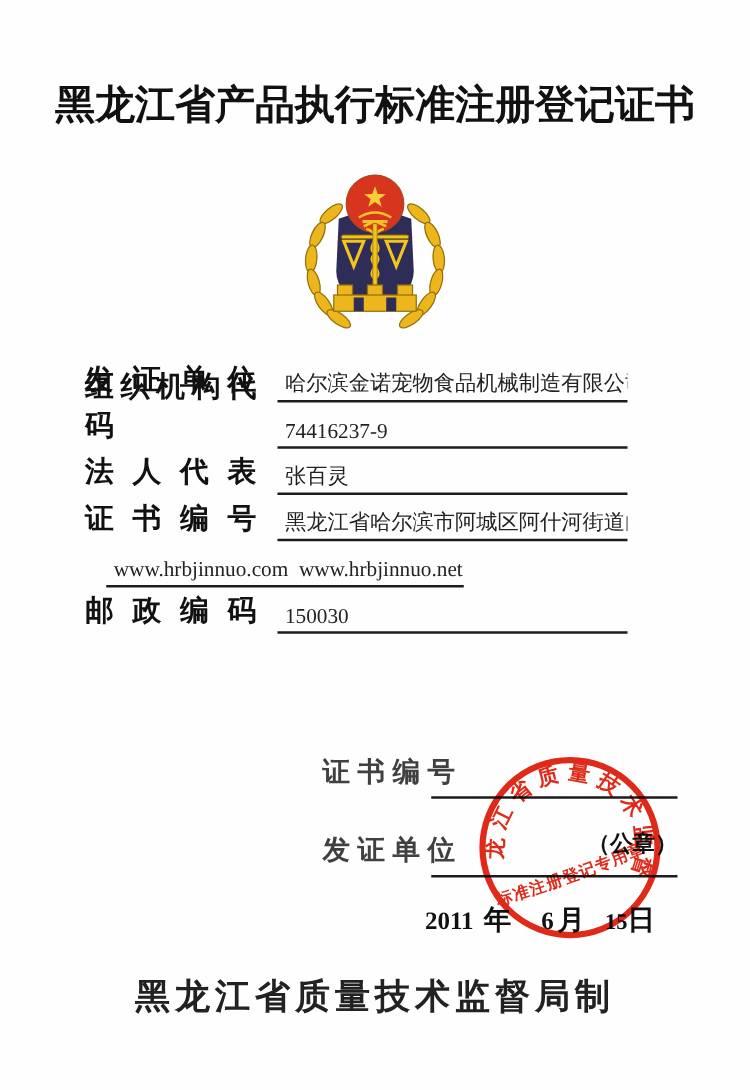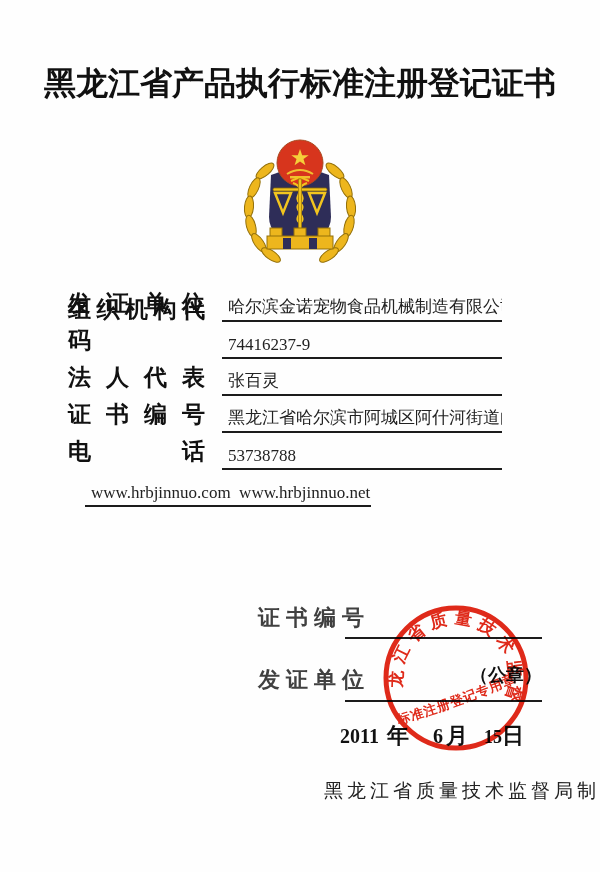--- a/index.html
+++ b/index.html
@@ -63,22 +63,22 @@
     font-size:22px;font-weight:700;color:#111;white-space:nowrap;
   }
   .date-row .num{font-size:20px;}
   .seal{
     position:absolute;left:381px;top:603px;width:150px;height:150px;
     mix-blend-mode:multiply;
     pointer-events:none;
   }
   .footer{
     position:absolute;top:778px;left:0;right:0;
-    text-align:right;
-    font-size:19px;font-weight:400;letter-spacing:4px;
+    text-align:center;
+    font-size:28px;font-weight:700;letter-spacing:4px;
     color:#222;
   }
 </style>
 </head>
 <body>
 
 <div class="page">
 
   <div class="title">黑龙江省产品执行标准注册登记证书</div>
 
@@ -138,25 +138,25 @@
     </div>
     <div class="field-row">
       <span class="field-label">法人代表</span>
       <span class="field-value">张百灵</span>
     </div>
     <div class="field-row">
       <span class="field-label">证书编号</span>
       <span class="field-value">黑龙江省哈尔滨市阿城区阿什河街道白城村</span>
     </div>
     <div class="field-row">
-      <span class="field-label">电话</span>
-      <span class="field-value">53738788</span>
+      <span class="field-value">www.hrbjinnuo.com  www.hrbjinnuo.net</span>
     </div>
     <div class="field-row">
-      <span class="field-value">www.hrbjinnuo.com  www.hrbjinnuo.net</span>
+      <span class="field-label">邮政编码</span>
+      <span class="field-value">150030</span>
     </div>
   </div>
 
   <div class="cert-label" style="left:258px;top:603px;">证书编号</div>
   <div class="cert-line" style="left:345px;top:637px;"><span></span></div>
 
   <div class="cert-label" style="left:258px;top:665px;text-align:center;">发证单位</div>
   <div class="issuer-value">（公章）</div>
   <div class="cert-line" style="left:345px;top:700px;"></div>
 

